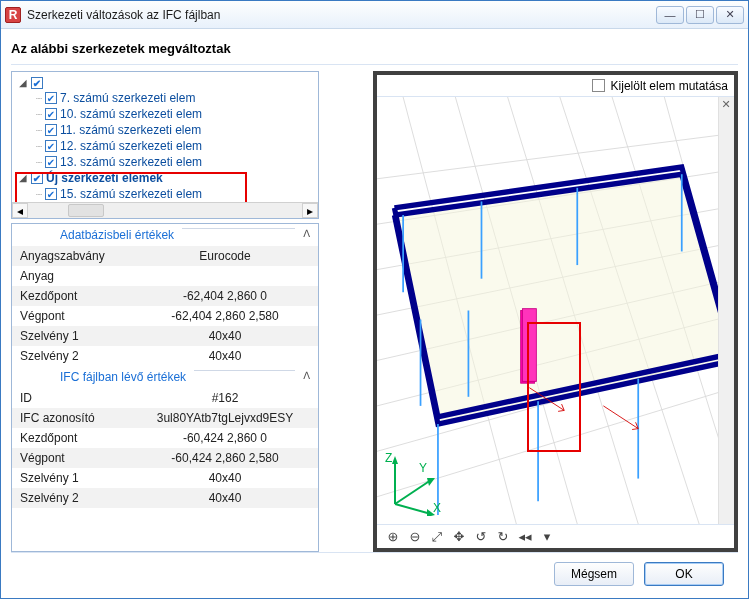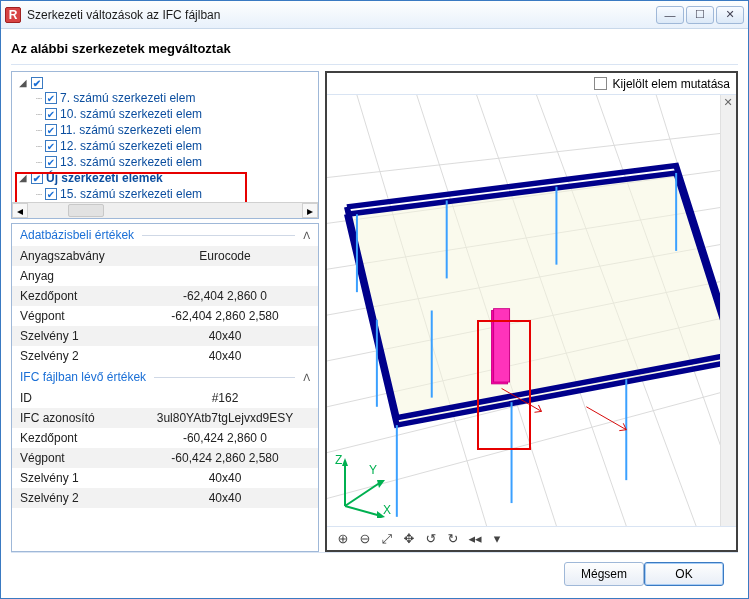--- a/index.html
+++ b/index.html
@@ -21,38 +21,38 @@
 .tree-twisty { width: 10px; text-align: center; color: #555; cursor: pointer; font-size: 9px; }
 .tree-dots { color: #999; font-size: 10px; letter-spacing: -1px; margin: 0 1px 0 0; }
 .tree-check { width: 12px; height: 12px; border: 1px solid #3a7ac2; display: inline-flex; align-items: center; justify-content: center; font-size: 10px; color: #1a6fd6; background: #fff; cursor: pointer; }
 .tree-label { color: #0a4d9e; cursor: pointer; }
 .red-box1 { position: absolute; border: 2px solid #e60000; pointer-events: none; }
 .tree-hsb { position: absolute; left: 0; right: 0; bottom: 0; height: 16px; background: #f0f0f0; border-top: 1px solid #d0d0d0; display: flex; }
 .tree-hsb .arrow { width: 16px; display: flex; align-items: center; justify-content: center; border: 1px solid #d0d0d0; background: #f7f7f7; cursor: pointer; }
 .tree-hsb .track { flex: 1; background: #efefef; position: relative; }
 .tree-hsb .thumb { position: absolute; left: 40px; width: 36px; top: 1px; bottom: 1px; background: #e2e2e2; border: 1px solid #c8c8c8; border-radius: 2px; cursor: pointer; }
 .prop-box { border: 1px solid #9fb8d8; background: #fff; flex: 1; overflow: hidden; }
-.prop-section { display: flex; align-items: center; padding: 4px 8px; color: #1a6fd6; cursor: pointer; }
+.prop-section { display: flex; padding: 4px 8px; color: #1a6fd6; cursor: pointer; margin-left: 40px; }
 .prop-section .dash { flex: 1; border-top: 1px solid #cfd8e6; margin-left: 8px; margin-right: 8px; }
 .prop-section .chev { color: #555; font-size: 10px; }
 .prop-row { display: flex; padding: 3px 8px; }
 .prop-row.alt { background: #f2f2f2; }
 .prop-key { flex: 0 0 120px; color: #222; }
 .prop-val { flex: 1; text-align: center; color: #222; }
-.right-pane { flex: 1; border: 2px solid #404040; background: #fff; display: flex; flex-direction: column; position: relative; }
+.right-pane { flex: 1; border: 4px solid #404040; background: #fff; display: flex; flex-direction: column; position: relative; margin-left: 48px; }
 .rp-header { height: 22px; border-bottom: 1px solid #d9e4f3; display: flex; align-items: center; justify-content: flex-end; padding: 0 6px; gap: 6px; }
 .rp-check { width: 13px; height: 13px; border: 1px solid #888; background: #fff; cursor: pointer; }
 .viewport { flex: 1; position: relative; overflow: hidden; }
 .vp-vsb { position: absolute; right: 0; top: 0; bottom: 0; width: 16px; background: #f0f0f0; border-left: 1px solid #e0e0e0; }
 .vp-close { position: absolute; right: 1px; top: 1px; width: 14px; height: 14px; font-size: 11px; color: #666; text-align: center; cursor: pointer; }
 .axes { position: absolute; left: 6px; bottom: 8px; width: 70px; height: 70px; }
 .axes svg { width: 100%; height: 100%; }
 .toolbar3d { height: 24px; border-top: 1px solid #d9e4f3; display: flex; align-items: center; gap: 6px; padding: 0 8px; }
 .tool-ic { width: 16px; height: 16px; display: flex; align-items: center; justify-content: center; color: #444; cursor: pointer; font-size: 13px; }
-.footer { height: 42px; border-top: 1px solid #d9e4f3; display: flex; justify-content: flex-end; align-items: center; padding: 11px 14px; }
+.footer { height: 42px; border-top: 1px solid #d9e4f3; display: flex; justify-content: flex-end; align-items: center; gap: 10px; padding: 11px 14px; }
 .btn { min-width: 80px; height: 24px; border: 1px solid #9fb8d8; background: linear-gradient(#fefefe,#e8eef7); border-radius: 3px; cursor: pointer; padding: 0 14px; }
 .btn.primary { border: 1px solid #3a7ac2; box-shadow: 0 0 0 1px #a8cdf5 inset; }
 .red-box2 { position: absolute; border: 2px solid #e60000; pointer-events: none; }
 .iso svg { width: 100%; height: 100%; }
 </style>
 </head>
 <body>
 
 <div class="window">
   <div class="titlebar">

